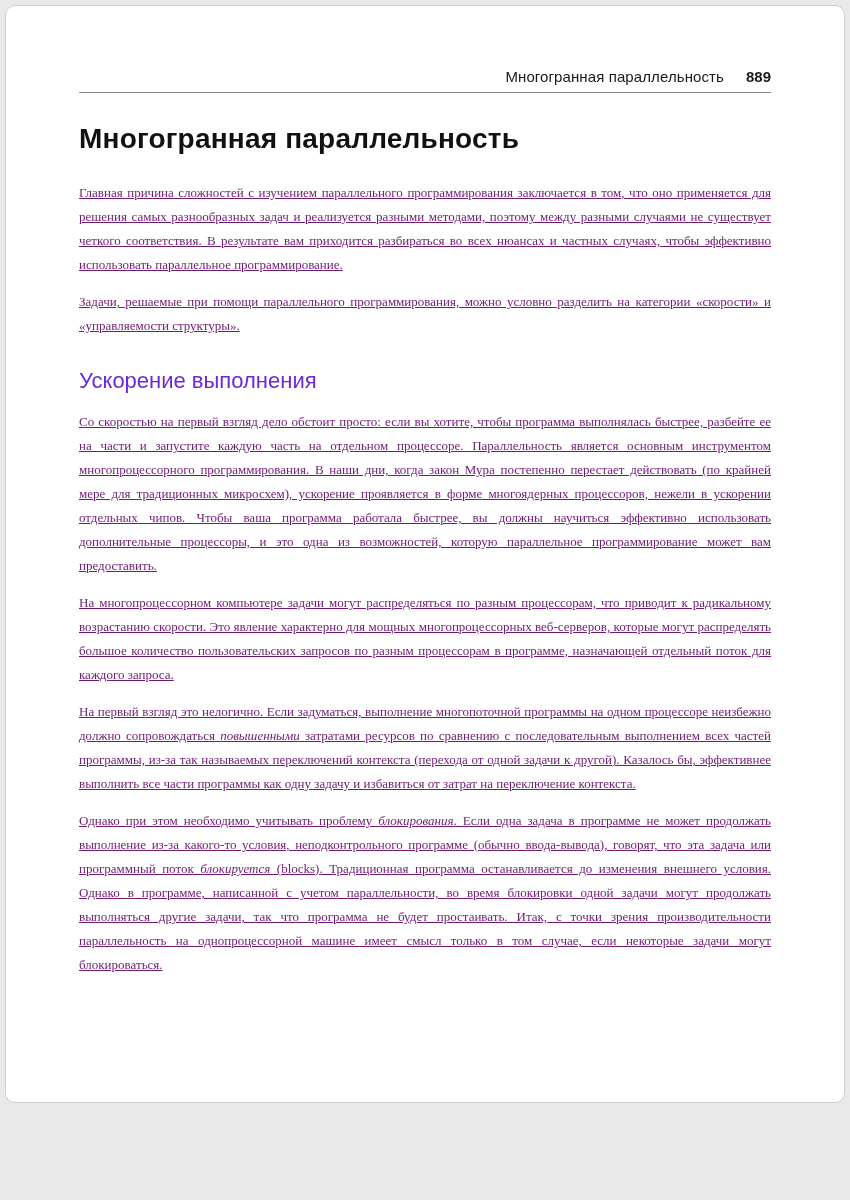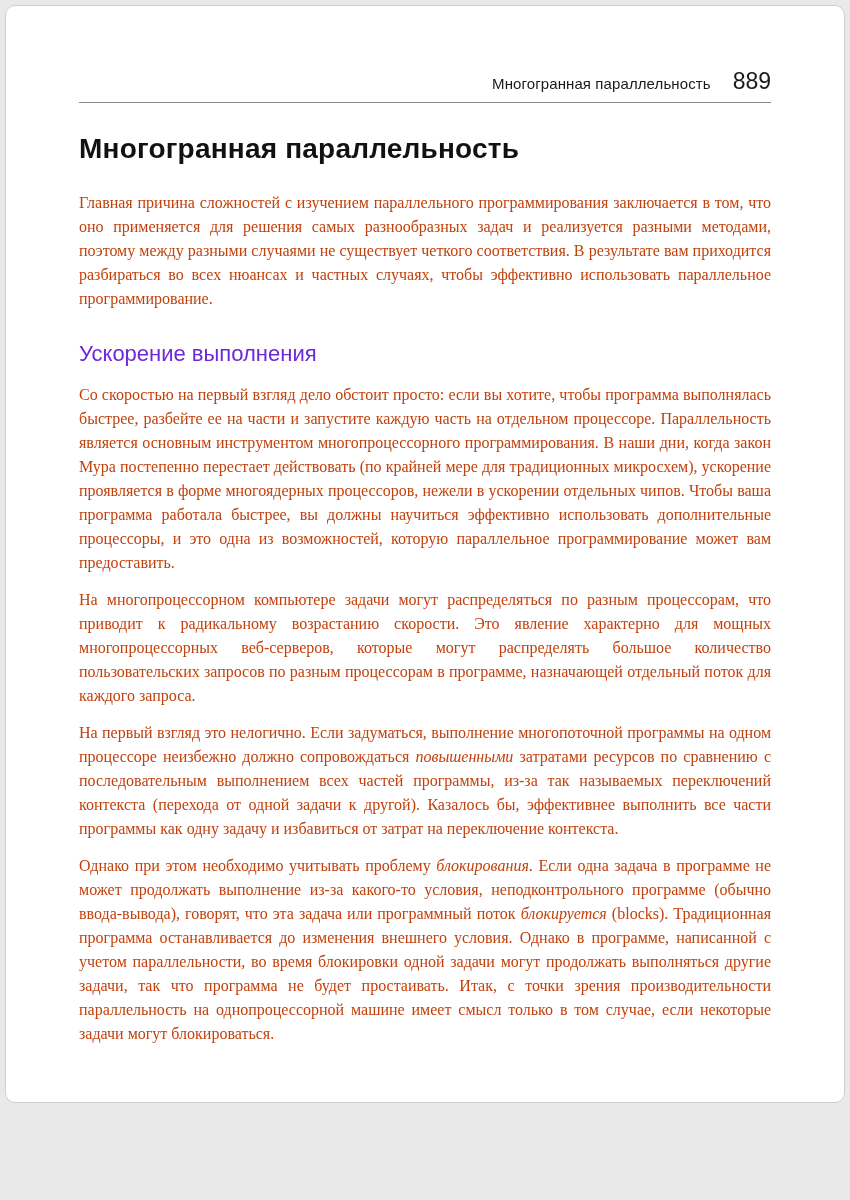--- a/index.html
+++ b/index.html
@@ -35,22 +35,22 @@
     display: flex;
     justify-content: flex-end;
     align-items: baseline;
     font-family: "Liberation Sans", "DejaVu Sans", sans-serif;
     font-size: 15px;
     color: #1a1a1a;
     padding-bottom: 7px;
   }
   .running-head .rh-title { letter-spacing: 0.1px; }
   .running-head .rh-pagenum {
-    font-weight: normal;
-    font-size: 23px;
+    font-weight: bold;
+    font-size: 15px;
     margin-left: 22px;
     text-align: right;
   }
   .head-rule {
     height: 1px;
     background: #8a8a8a;
     margin-bottom: 30px;
   }
   h1.page-title {
     font-family: "Liberation Sans", "DejaVu Sans", sans-serif;
@@ -61,45 +61,47 @@
     letter-spacing: 0.2px;
   }
   h2.section-heading {
     font-family: "Liberation Sans", "DejaVu Sans", sans-serif;
     font-size: 22px;
     font-weight: normal;
     color: #6d28d9;
     margin: 30px 0 16px 0;
   }
   p.body-paragraph {
-    font-size: 16px;
+    font-size: 13px;
     line-height: 24px;
-    color: #c2410c;
+    color: #701a75;
     text-align: justify;
     margin: 0 0 13px 0;
+    text-decoration: underline;
   }
   p.body-paragraph em { font-style: italic; }
 </style>
 </head>
 <body>
 
 <div class="sheet">
   <div class="page">
     <div class="content">
 
       <div class="running-head">
         <span class="rh-title">Многогранная параллельность</span>
         <span class="rh-pagenum">889</span>
       </div>
       <div class="head-rule"></div>
 
       <h1 class="page-title">Многогранная параллельность</h1>
 
       <div>
           <p class="body-paragraph"><span>Главная причина сложностей с изучением параллельного программирования заключается в том, что оно применяется для решения самых разнообразных задач и реализуется разными методами, поэтому между разными случаями не существует четкого соответствия. В результате вам приходится разбираться во всех нюансах и частных случаях, чтобы эффективно использовать параллельное программирование.</span></p>
+          <p class="body-paragraph"><span>Задачи, решаемые при помощи параллельного программирования, можно условно разделить на категории «скорости» и «управляемости структуры».</span></p>
           <h2 class="section-heading">Ускорение выполнения</h2>
           <p class="body-paragraph"><span>Со скоростью на первый взгляд дело обстоит просто: если вы хотите, чтобы программа выполнялась быстрее, разбейте ее на части и запустите каждую часть на отдельном процессоре. Параллельность является основным инструментом многопроцессорного программирования. В наши дни, когда закон Мура постепенно перестает действовать (по крайней мере для традиционных микросхем), ускорение проявляется в форме многоядерных процессоров, нежели в ускорении отдельных чипов. Чтобы ваша программа работала быстрее, вы должны научиться эффективно использовать дополнительные процессоры, и это одна из возможностей, которую параллельное программирование может вам предоставить.</span></p>
           <p class="body-paragraph"><span>На многопроцессорном компьютере задачи могут распределяться по разным процессорам, что приводит к радикальному возрастанию скорости. Это явление характерно для мощных многопроцессорных веб-серверов, которые могут распределять большое количество пользовательских запросов по разным процессорам в программе, назначающей отдельный поток для каждого запроса.</span></p>
           <p class="body-paragraph"><span>На первый взгляд это нелогично. Если задуматься, выполнение многопоточной программы на одном процессоре неизбежно должно сопровождаться </span><em>повышенными</em><span> затратами ресурсов по сравнению с последовательным выполнением всех частей программы, из-за так называемых переключений контекста (перехода от одной задачи к другой). Казалось бы, эффективнее выполнить все части программы как одну задачу и избавиться от затрат на переключение контекста.</span></p>
           <p class="body-paragraph"><span>Однако при этом необходимо учитывать проблему </span><em>блокирования</em><span>. Если одна задача в программе не может продолжать выполнение из-за какого-то условия, неподконтрольного программе (обычно ввода-вывода), говорят, что эта задача или программный поток </span><em>блокируется</em><span> (blocks). Традиционная программа останавливается до изменения внешнего условия. Однако в программе, написанной с учетом параллельности, во время блокировки одной задачи могут продолжать выполняться другие задачи, так что программа не будет простаивать. Итак, с точки зрения производительности параллельность на однопроцессорной машине имеет смысл только в том случае, если некоторые задачи могут блокироваться.</span></p>
         </div>
 
     </div>
   </div>
 </div>

